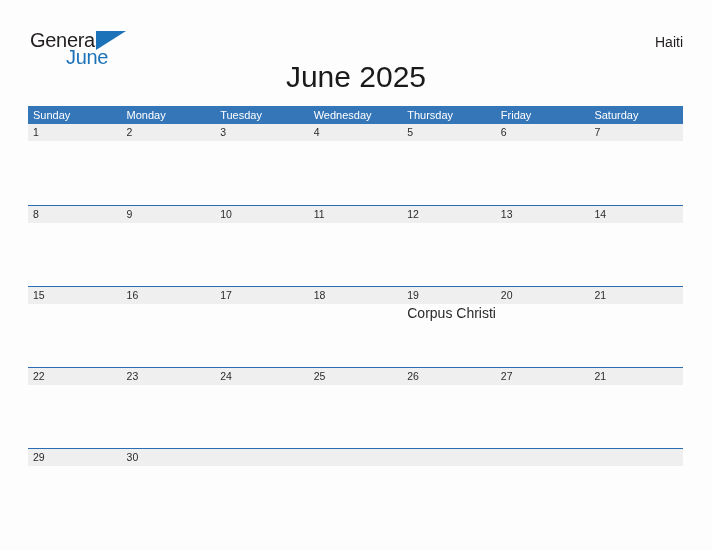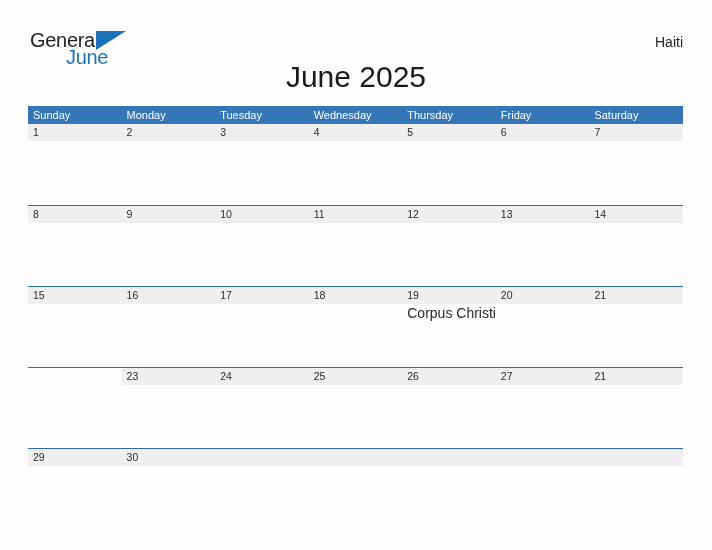--- a/index.html
+++ b/index.html
@@ -281,20 +281,21 @@
         <div class="day-body"></div>
       </div>
       <div class="day-cell">
         <div class="day-band">21</div>
         <div class="day-body"></div>
       </div>
     </div>
 
     <div class="week-row">
       <div class="day-cell">
+        <div class="day-band">22</div>
         <div class="day-body"></div>
       </div>
       <div class="day-cell">
         <div class="day-band">23</div>
         <div class="day-body"></div>
       </div>
       <div class="day-cell">
         <div class="day-band">24</div>
         <div class="day-body"></div>
       </div>

